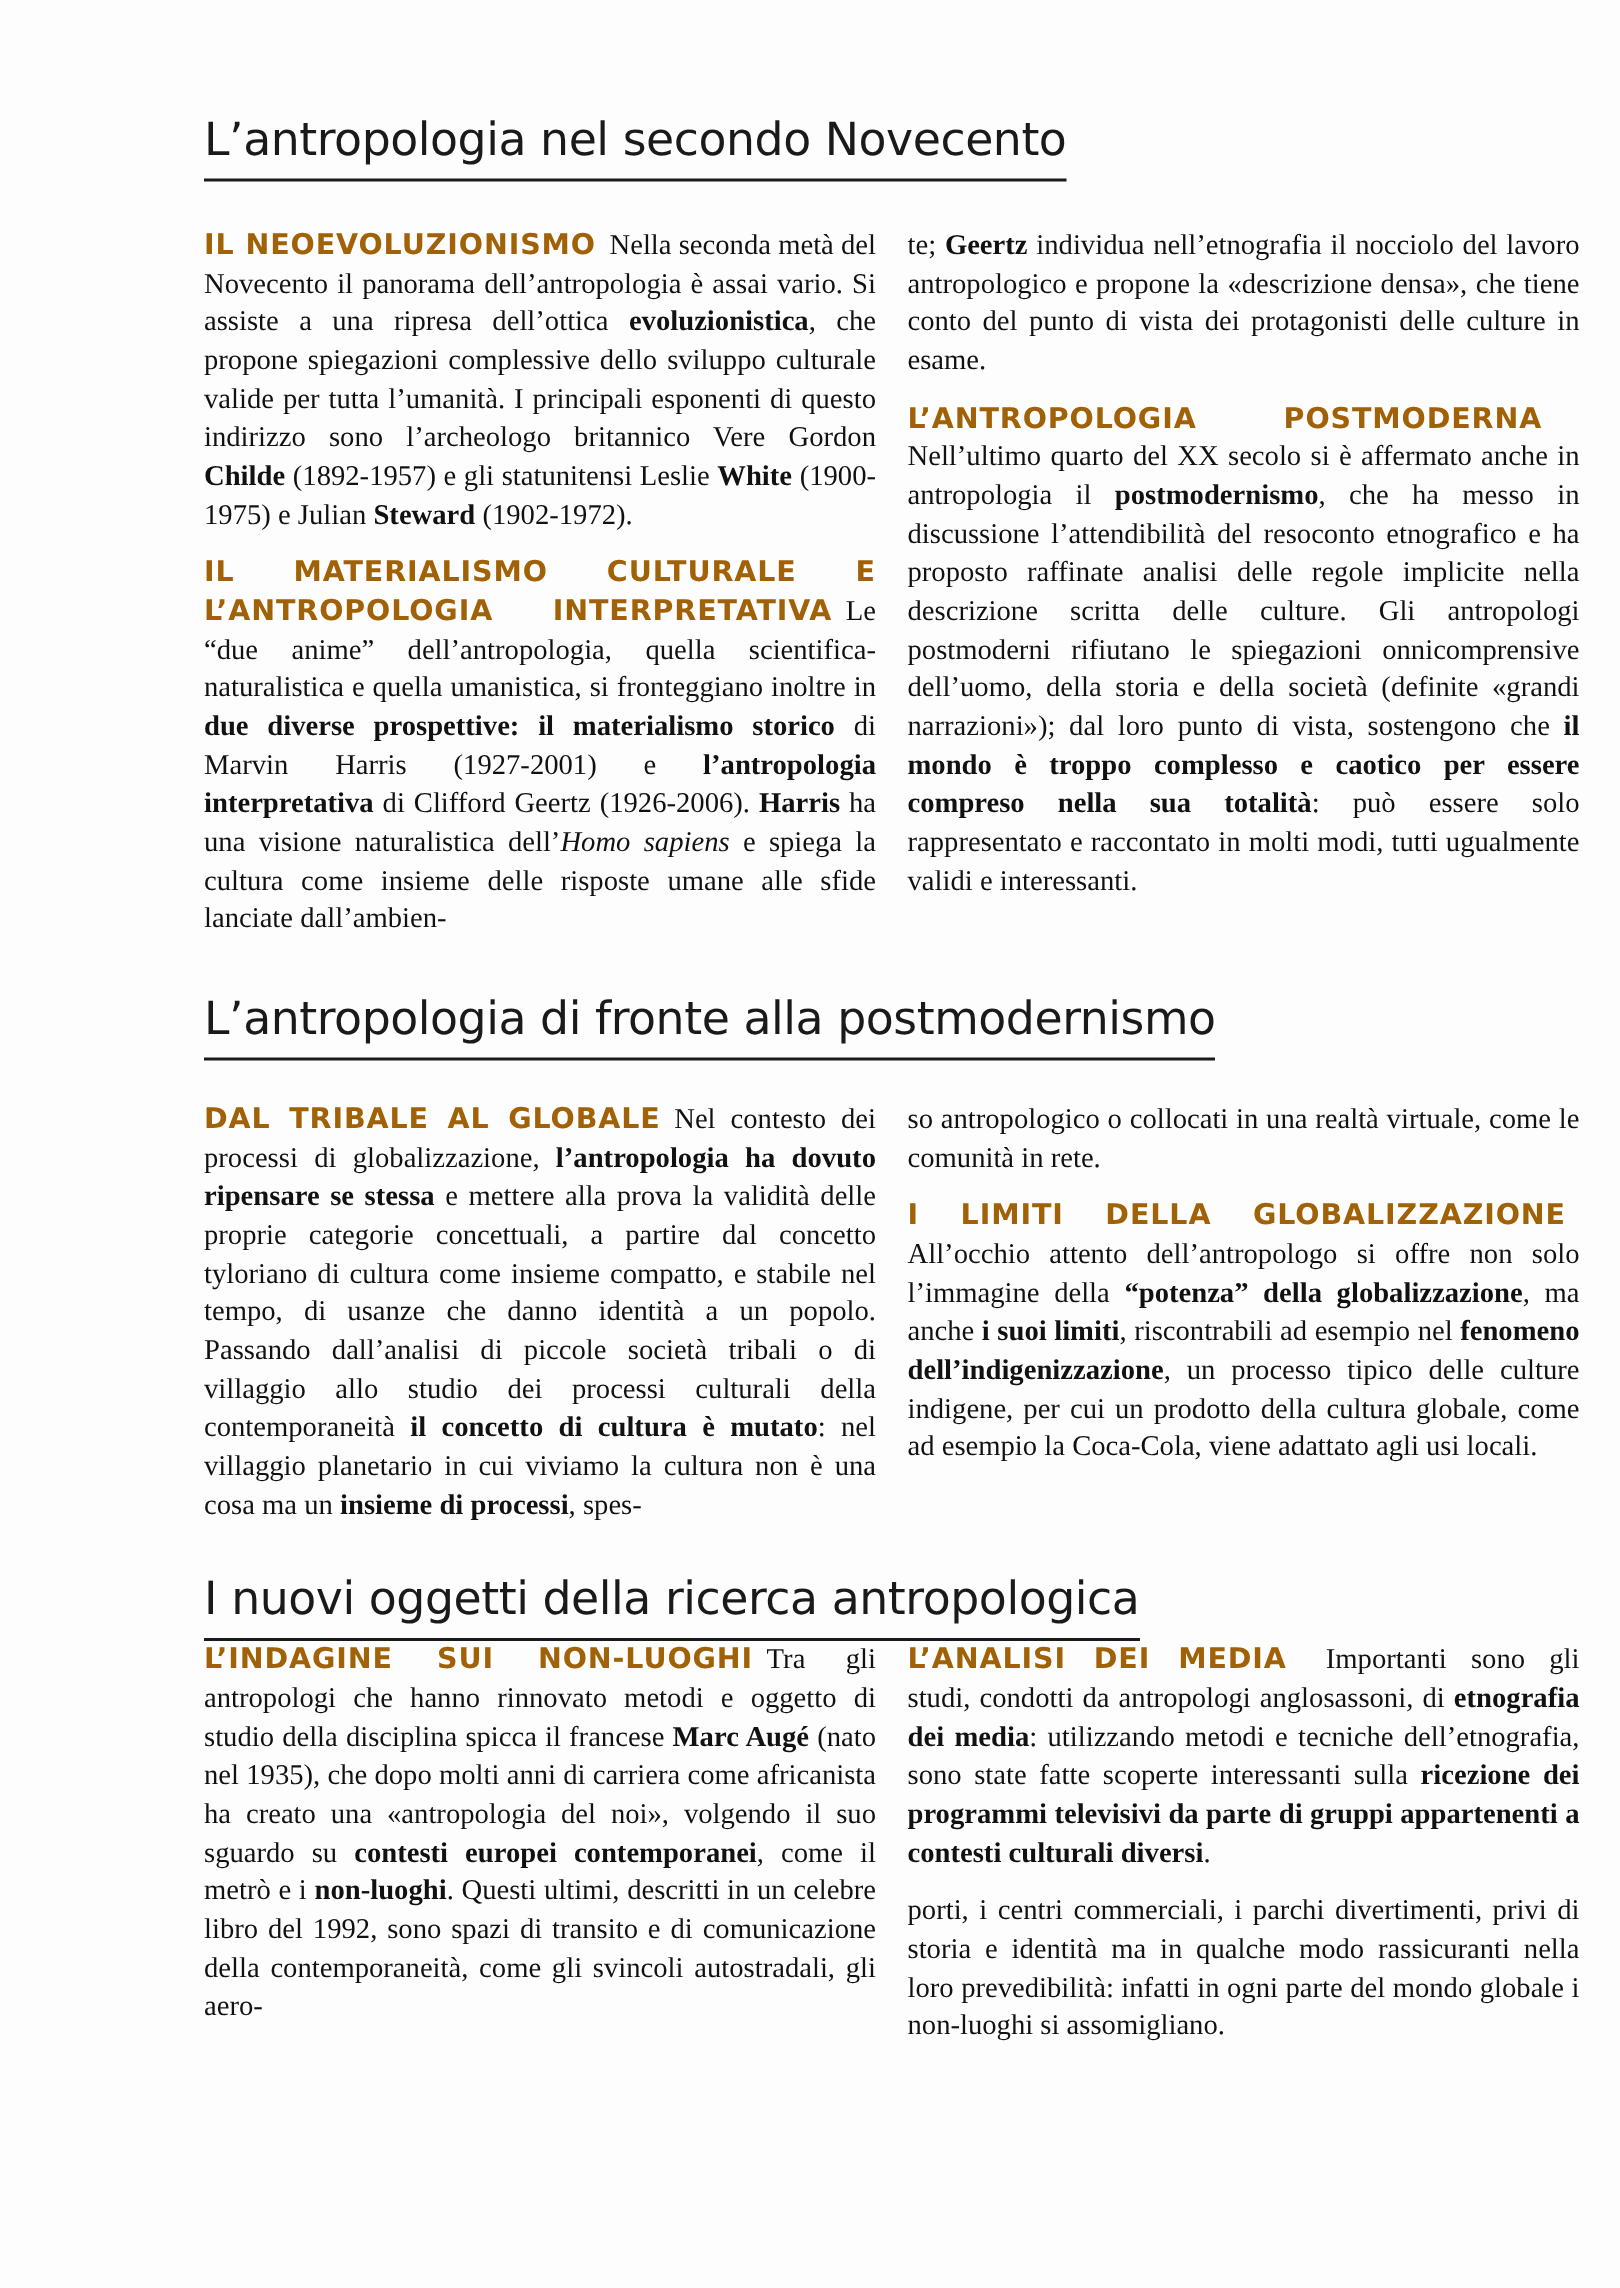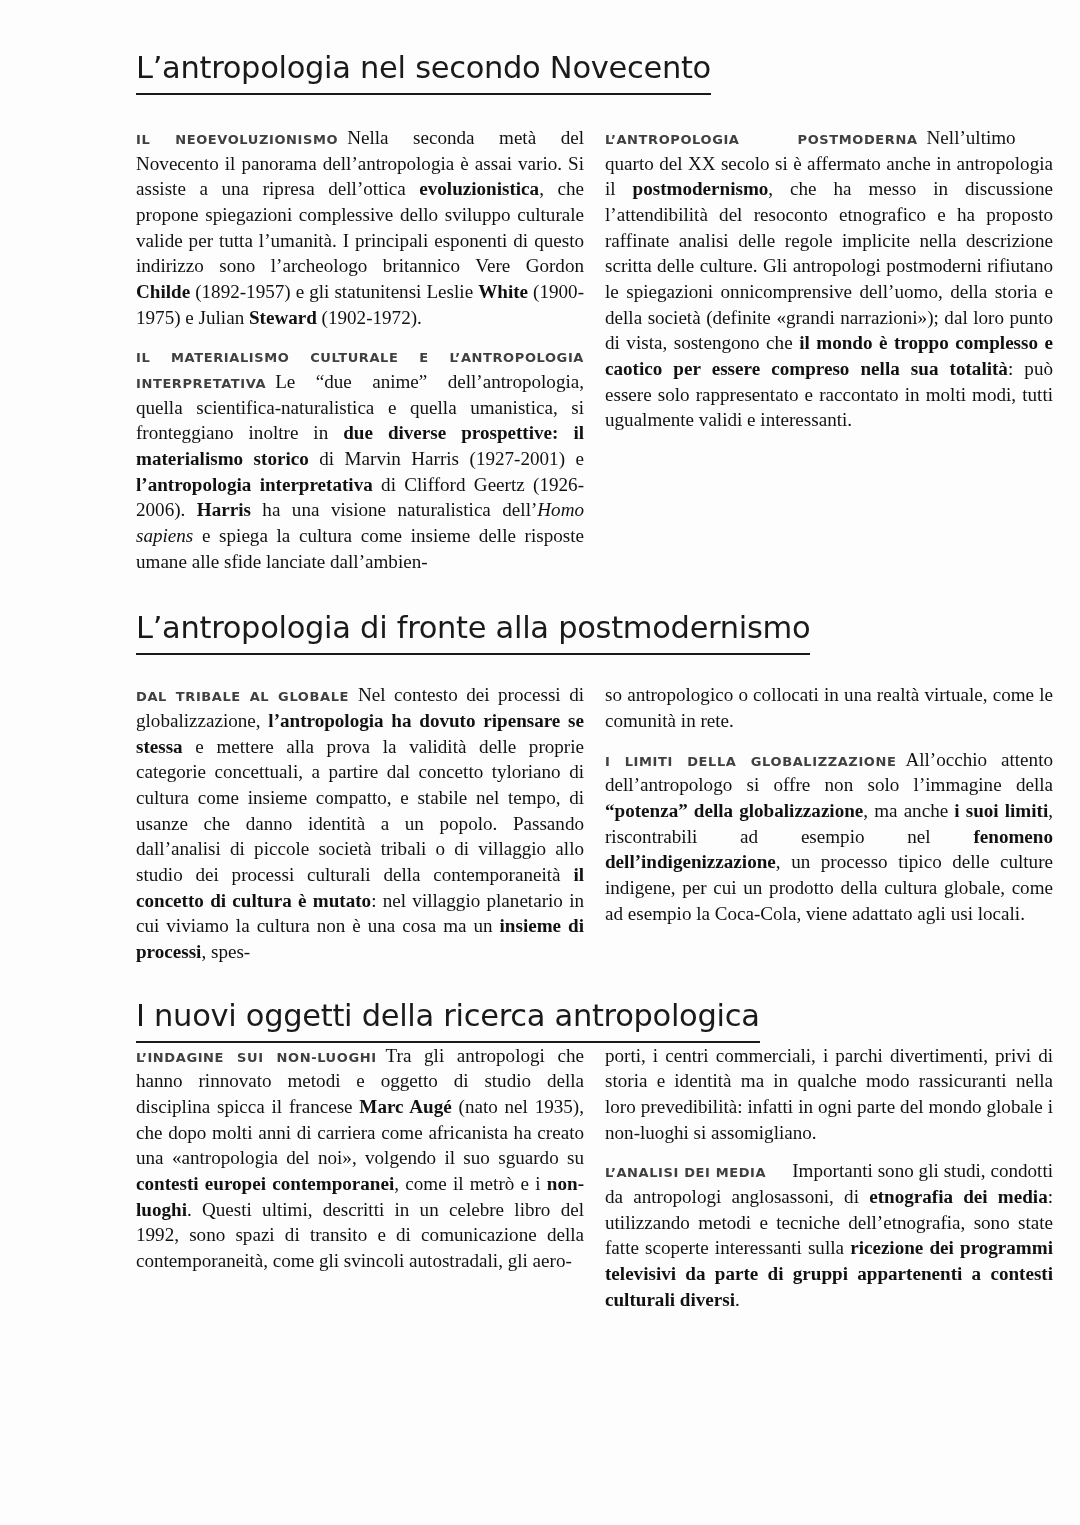--- a/index.html
+++ b/index.html
@@ -17,21 +17,21 @@
   .page {
     position: relative;
     width: 1080px;
     height: 1525px;
     background: #fdfdfd;
     overflow: hidden;
   }
   .content {
     position: absolute;
     left: 136px;
-    top: 50px;
+    top: 76px;
     width: 917px;
   }
 
   
   .section-heading {
     font-family: "DejaVu Sans", "Liberation Sans", sans-serif;
     font-size: 30.5px;
     font-weight: 400;
     color: #1a1a1a;
     letter-spacing: -0.3px;
@@ -68,24 +68,24 @@
     line-height: 1.345;
     text-align: justify;
     text-justify: inter-word;
     hyphens: manual;
     color: #111111;
   }
   p.para:last-child { margin-bottom: 0; }
 
   .lead {
     font-family: "DejaVu Sans", "Liberation Sans", sans-serif;
-    font-size: 13px;
+    font-size: 19px;
     font-weight: 700;
     letter-spacing: 0.6px;
-    color: #404040;
+    color: #a16207;
     text-transform: uppercase;
   }
   .gap-sm { display: inline-block; width: 9px; }
   .gap-lg { display: inline-block; width: 58px; }
   .gap-md { display: inline-block; width: 26px; }
 
   b, strong { font-weight: 700; }
   i, em { font-style: italic; }
 </style>
 </head>
@@ -101,20 +101,23 @@
       <div class="cols">
         <div class="col">
           <p class="para">
             <span class="lead">IL NEOEVOLUZIONISMO</span><span class="gap-sm"></span><span>Nella seconda metà del Novecento il panorama dell’antropologia è assai vario. Si assiste a una ripresa dell’ottica <b>evoluzionistica</b>, che propone spiegazioni complessive dello sviluppo culturale valide per tutta l’umanità. I principali esponenti di questo indirizzo sono l’archeologo britannico Vere Gordon <b>Childe</b> (1892-1957) e gli statunitensi Leslie <b>White</b> (1900-1975) e Julian <b>Steward</b> (1902-1972).</span>
           </p>
           <p class="para">
             <span class="lead">IL MATERIALISMO CULTURALE E L’ANTROPOLOGIA INTERPRETATIVA</span><span class="gap-sm"></span><span>Le “due anime” dell’antropologia, quella scientifica-naturalistica e quella umanistica, si fronteggiano inoltre in <b>due diverse prospettive: il materialismo storico</b> di Marvin Harris (1927-2001) e <b>l’antropologia interpretativa</b> di Clifford Geertz (1926-2006). <b>Harris</b> ha una visione naturalistica dell’<i>Homo sapiens</i> e spiega la cultura come insieme delle risposte umane alle sfide lanciate dall’ambien-</span>
           </p>
         </div>
         <div class="col">
+          <p class="para">
+            <span>te; <b>Geertz</b> individua nell’etnografia il nocciolo del lavoro antropologico e propone la «descrizione densa», che tiene conto del punto di vista dei protagonisti delle culture in esame.</span>
+          </p>
           <p class="para">
             <span class="lead">L’ANTROPOLOGIA</span><span class="gap-lg"></span><span class="lead">POSTMODERNA</span><span class="gap-sm"></span><span>Nell’ultimo quarto del XX secolo si è affermato anche in antropologia il <b>postmodernismo</b>, che ha messo in discussione l’attendibilità del resoconto etnografico e ha proposto raffinate analisi delle regole implicite nella descrizione scritta delle culture. Gli antropologi postmoderni rifiutano le spiegazioni onnicomprensive dell’uomo, della storia e della società (definite «grandi narrazioni»); dal loro punto di vista, sostengono che <b>il mondo è troppo complesso e caotico per essere compreso nella sua totalità</b>: può essere solo rappresentato e raccontato in molti modi, tutti ugualmente validi e interessanti.</span>
           </p>
         </div>
       </div>
     </section>
 
     <section class="section-2">
       <div class="heading-wrap">
         <h2 class="section-heading">L’antropologia di fronte alla postmodernismo</h2>
@@ -141,23 +144,23 @@
         <h2 class="section-heading">I nuovi oggetti della ricerca antropologica</h2>
       </div>
       <div class="cols">
         <div class="col">
           <p class="para">
             <span class="lead">L’INDAGINE SUI NON-LUOGHI</span><span class="gap-sm"></span><span>Tra gli antropologi che hanno rinnovato metodi e oggetto di studio della disciplina spicca il francese <b>Marc Augé</b> (nato nel 1935), che dopo molti anni di carriera come africanista ha creato una «antropologia del noi», volgendo il suo sguardo su <b>contesti europei contemporanei</b>, come il metrò e i <b>non-luoghi</b>. Questi ultimi, descritti in un celebre libro del 1992, sono spazi di transito e di comunicazione della contemporaneità, come gli svincoli autostradali, gli aero-</span>
           </p>
         </div>
         <div class="col">
           <p class="para">
-            <span>porti, i centri commerciali, i parchi divertimenti, privi di storia e identità ma in qualche modo rassicuranti nella loro prevedibilità: infatti in ogni parte del mondo globale i non-luoghi si assomigliano.</span>
+            <span class="lead">L’ANALISI DEI MEDIA</span><span class="gap-md"></span><span>Importanti sono gli studi, condotti da antropologi anglosassoni, di <b>etnografia dei media</b>: utilizzando metodi e tecniche dell’etnografia, sono state fatte scoperte interessanti sulla <b>ricezione dei programmi televisivi da parte di gruppi appartenenti a contesti culturali diversi</b>.</span>
           </p>
           <p class="para">
-            <span class="lead">L’ANALISI DEI MEDIA</span><span class="gap-md"></span><span>Importanti sono gli studi, condotti da antropologi anglosassoni, di <b>etnografia dei media</b>: utilizzando metodi e tecniche dell’etnografia, sono state fatte scoperte interessanti sulla <b>ricezione dei programmi televisivi da parte di gruppi appartenenti a contesti culturali diversi</b>.</span>
+            <span>porti, i centri commerciali, i parchi divertimenti, privi di storia e identità ma in qualche modo rassicuranti nella loro prevedibilità: infatti in ogni parte del mondo globale i non-luoghi si assomigliano.</span>
           </p>
         </div>
       </div>
     </section>
 
   </div>
 </div>
 
 </body></html>

